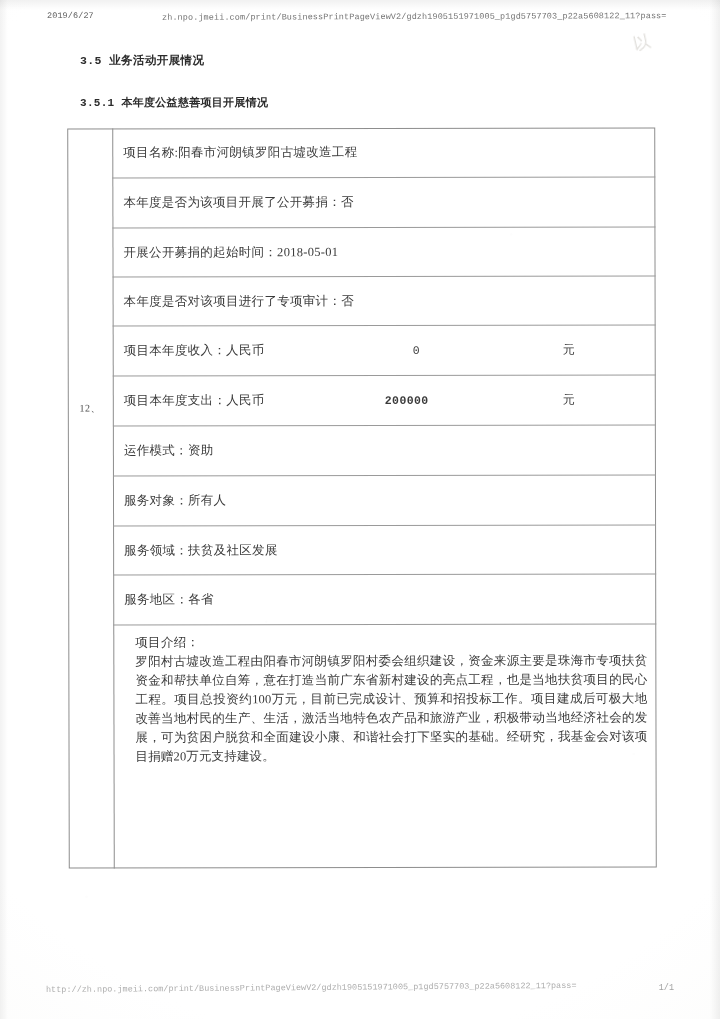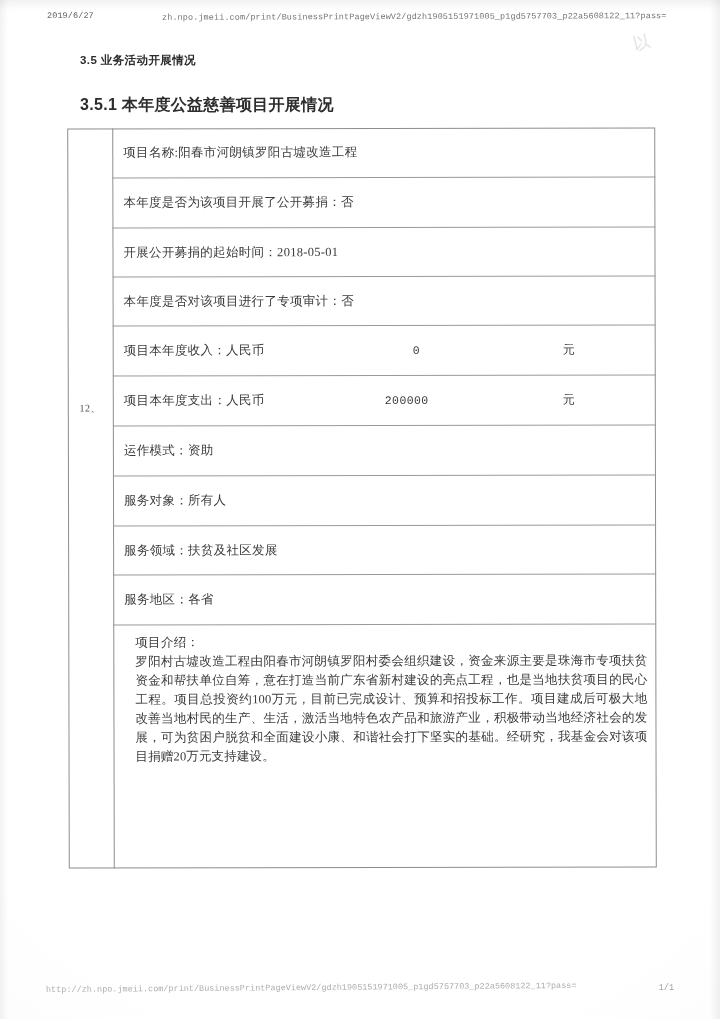--- a/index.html
+++ b/index.html
@@ -111,34 +111,34 @@
     font-family: "Liberation Serif", serif;
     font-size: 17px;
     transform: rotate(-13deg);
     pointer-events: none;
     filter: blur(.25px);
   }
 
   
   .h-sec {
     position: absolute;
-    font-family: Liberation Sans, sans-serif;
+    font-family: Liberation Mono, monospace;
     font-weight: bold;
     color: #2c2c2c;
   }
   .h-35 {
     left: 80px;
     top: 53px;
     font-size: 11.5px;
     letter-spacing: .4px;
   }
   .h-351 {
     left: 80px;
     top: 95px;
-    font-size: 16px;
+    font-size: 11px;
     letter-spacing: .3px;
   }
 
   
   .table-wrap {
     position: absolute;
     left: 68px;
     top: 128px;
     width: 588px;
     height: 740px;
@@ -203,21 +203,21 @@
     white-space: nowrap;
   }
   .row .amount {
     position: absolute;
     left: 300px;
     font-family: "Liberation Mono", "DejaVu Sans Mono", monospace;
     font-size: 11.5px;
     color: #3b3b3b;
     letter-spacing: .4px;
   }
-  .row .amount.wide { left: 272px; }
+  .row .amount.wide { left: 272px; font-weight: bold; }
   .row .unit {
     position: absolute;
     left: 450px;
     font-family: "Liberation Serif", serif;
     font-size: 12px;
     color: #3b3b3b;
   }
 
   
   .desc-row {

